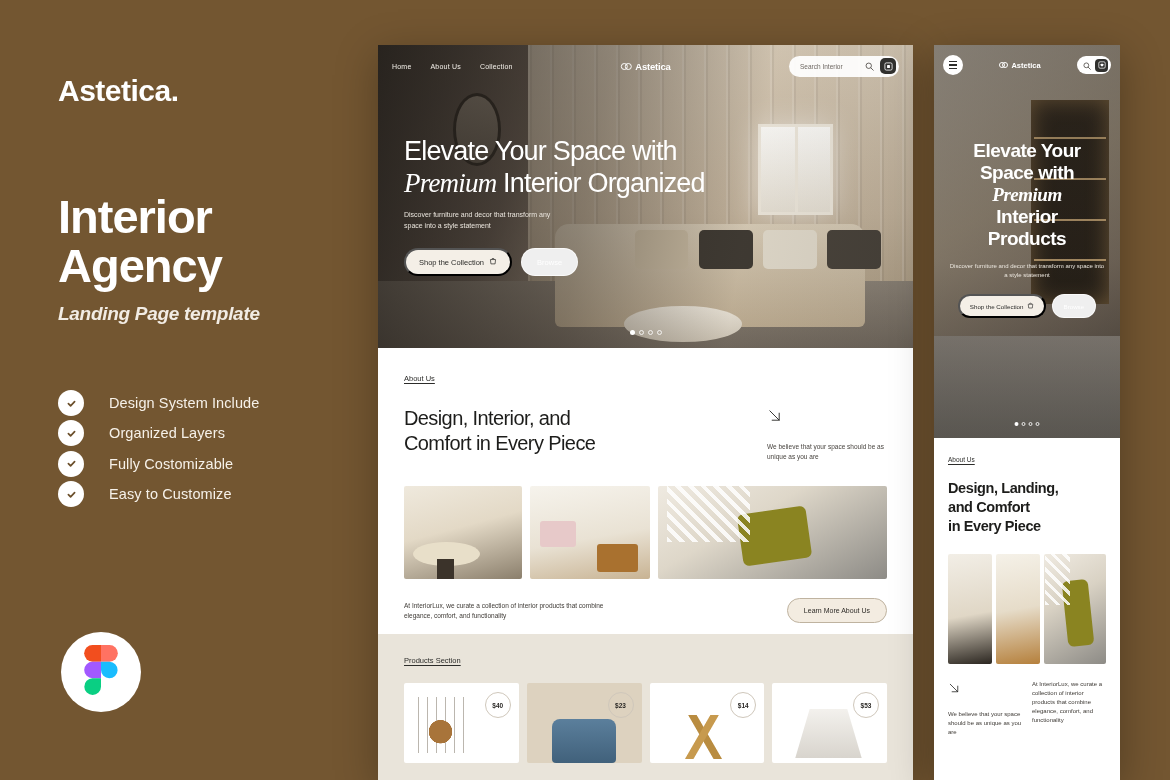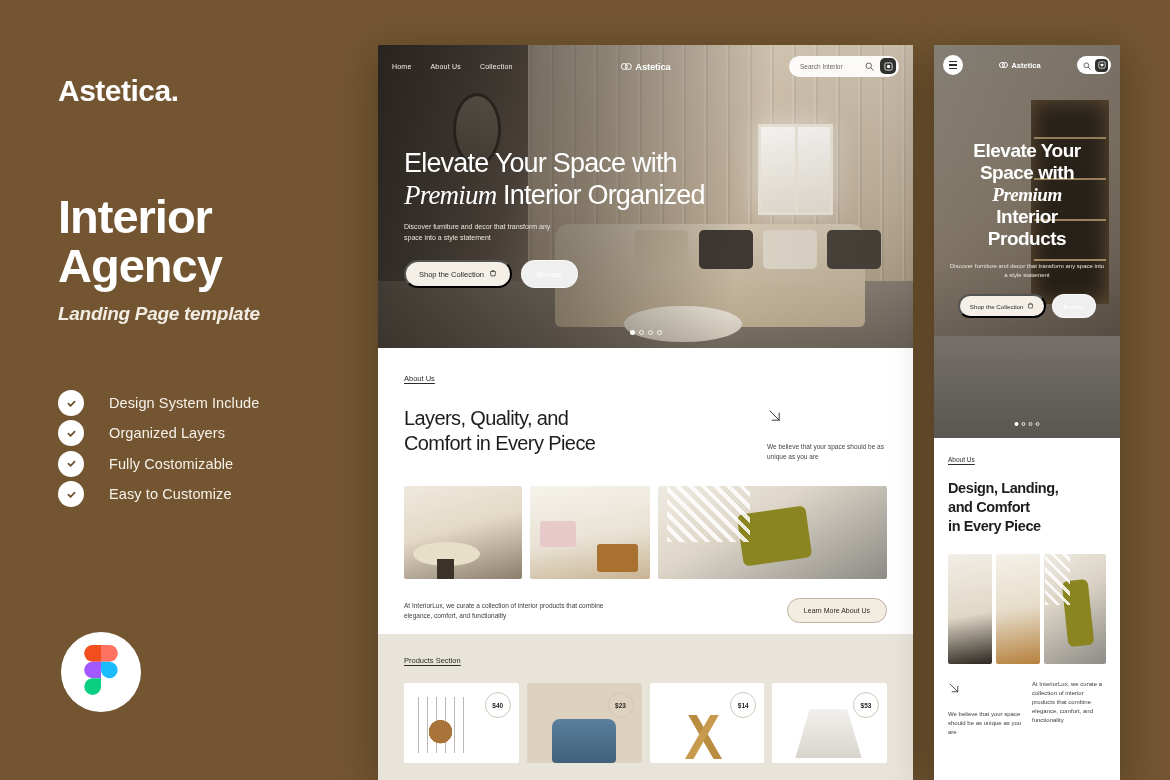--- a/index.html
+++ b/index.html
@@ -115,21 +115,21 @@
     background:rgba(255,255,255,0.93); border-radius:40px;
     height:21px; padding:0 3px 0 11px; width:110px; gap:6px;
   }
   .d-search .ph { font-size:6.5px; color:#6e6862; flex:1; }
   .grid-btn {
     width:16px; height:16px; border-radius:5px;
     background:#30302e; display:flex; align-items:center; justify-content:center;
   }
 
   .d-hero-copy { position:absolute; left:26px; top:90px; z-index:5; width:420px; }
-  .d-h1 { font-size:27px; line-height:32px; color:#fff; font-weight:400; letter-spacing:-0.8px;margin-top:12px; }
+  .d-h1 { font-size:27px; line-height:32px; color:#fff; font-weight:400; letter-spacing:-0.8px; }
   .d-h1 .serif { font-family:"Liberation Serif", serif; font-style:italic; font-weight:400; }
   .d-hero-sub { margin-top:10px; font-size:7px; line-height:11px; color:#e9e4dc; max-width:160px; }
   .d-hero-btns { display:flex; gap:9px; margin-top:17px; }
   .btn-solid {
     background:#f4efe7; color:#2b2b29; font-size:7.5px;
     padding:7px 13px; border-radius:40px; display:flex; align-items:center; gap:5px;
   }
   .btn-ghost {
     border:1px solid rgba(255,255,255,0.65); color:#fff; font-size:7.5px;
     padding:7px 15px; border-radius:40px;
@@ -377,21 +377,21 @@
       <span class="dot"></span>
       <span class="dot"></span>
       <span class="dot"></span>
     </div>
   </section>
 
   <section class="d-about">
     <div class="eyebrow">About Us</div>
     <div class="d-about-head">
       <h2 class="d-h2">
-        <div>Layers, Quality, and</div>
+        <div>Design, Interior, and</div>
         <div>Comfort in Every Piece</div>
       </h2>
       <div class="d-about-note">
         <span class="arrow-dr">
           <svg width="15" height="15" viewBox="0 0 16 16">
               <path d="M3 3l10 10M13 5.5V13H5.5" stroke="#2c2c2a" stroke-width="1" fill="none" stroke-linecap="round" stroke-linejoin="round"></path>
             </svg>
         </span>
         <p>We believe that your space should be as unique as you are</p>
       </div>

